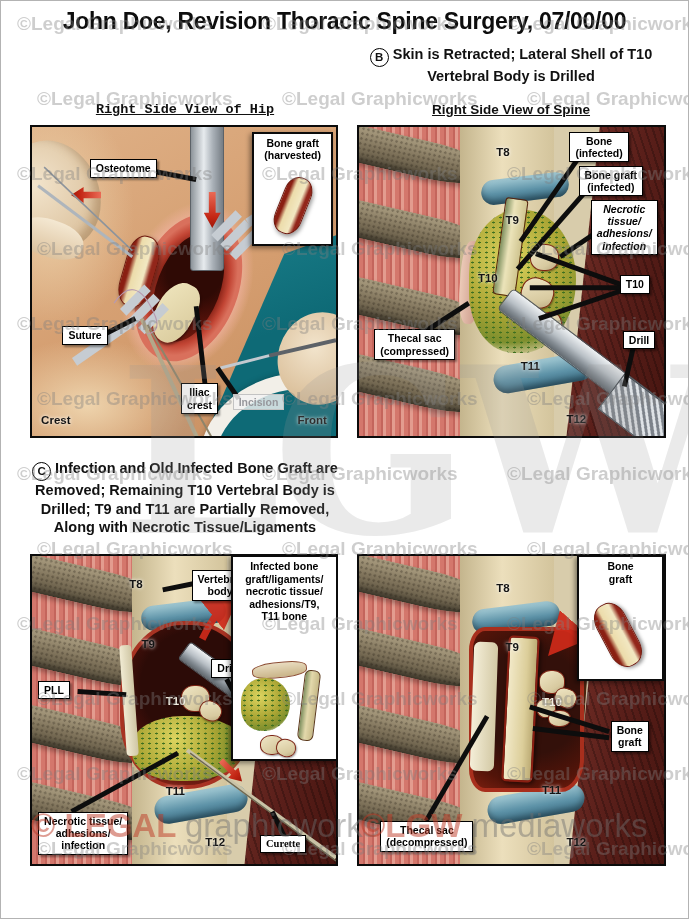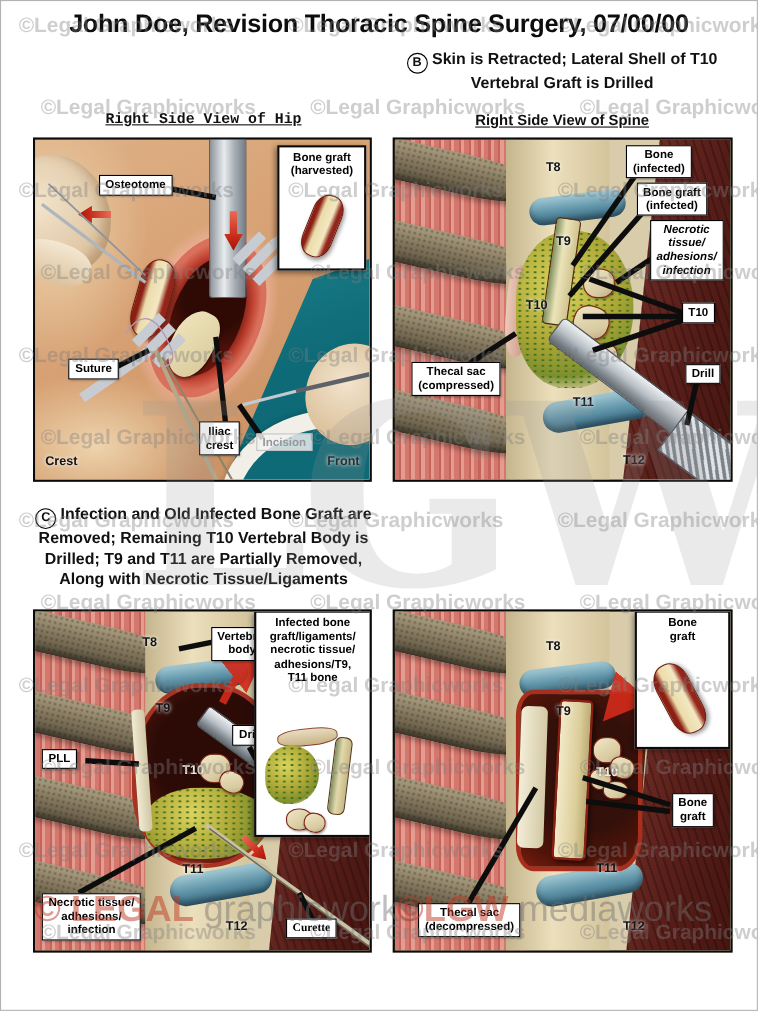--- a/index.html
+++ b/index.html
@@ -73,21 +73,21 @@
       font-size:20.5px;color:#9c9c9c;letter-spacing:.2px;}
 </style>
 </head>
 <body>
 
 <div id="page">
 
   <div class="title">John Doe, Revision Thoracic Spine Surgery, 07/00/00</div>
 
   <div class="cap" style="left:352px;width:316px;">
-    <span class="circ">B</span><span>Skin is Retracted; Lateral Shell of T10 Vertebral Graft is Drilled</span>
+    <span class="circ">B</span><span>Skin is Retracted; Lateral Shell of T10 Vertebral Body is Drilled</span>
   </div>
   <div class="viewlbl" style="left:28px;width:312px;font-family:Liberation Mono, monospace;">Right Side View of Hip</div>
   <div class="viewlbl" style="left:352px;width:316px;">Right Side View of Spine</div>
 
   <div class="cap c2" style="left:24px;width:320px;">
     <span class="circ">C</span><span>Infection and Old Infected Bone Graft are Removed; Remaining T10 Vertebral Body is Drilled; T9 and T11 are Partially Removed, Along with Necrotic Tissue/Ligaments</span>
   </div>
 
   <div class="panel" id="panelA">
     <div class="dec" style="inset:0;

